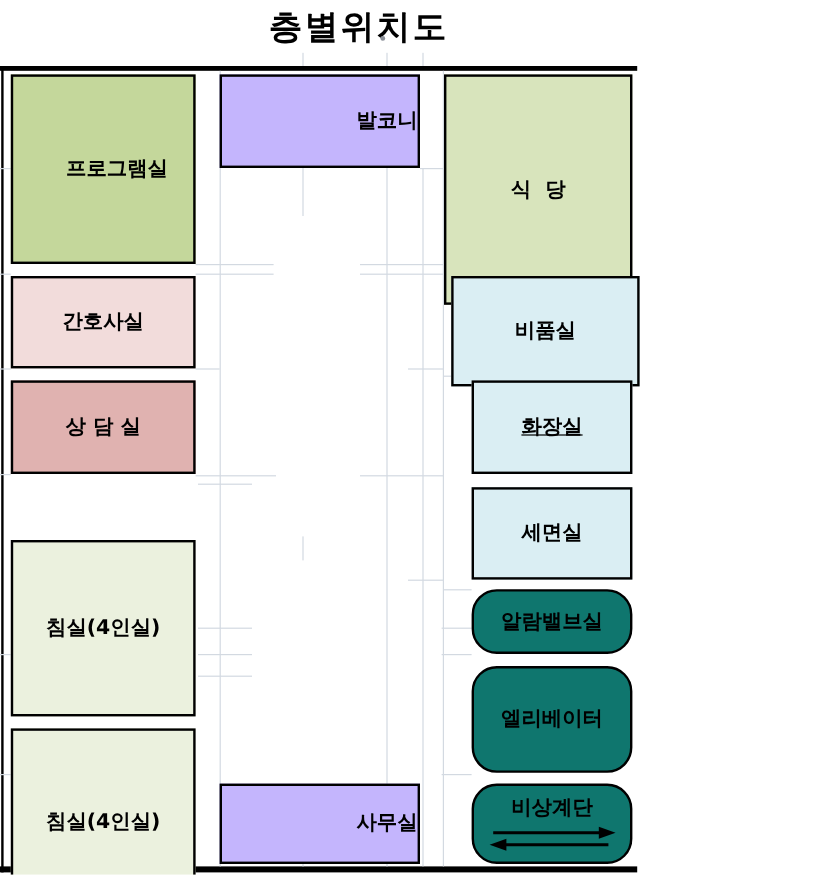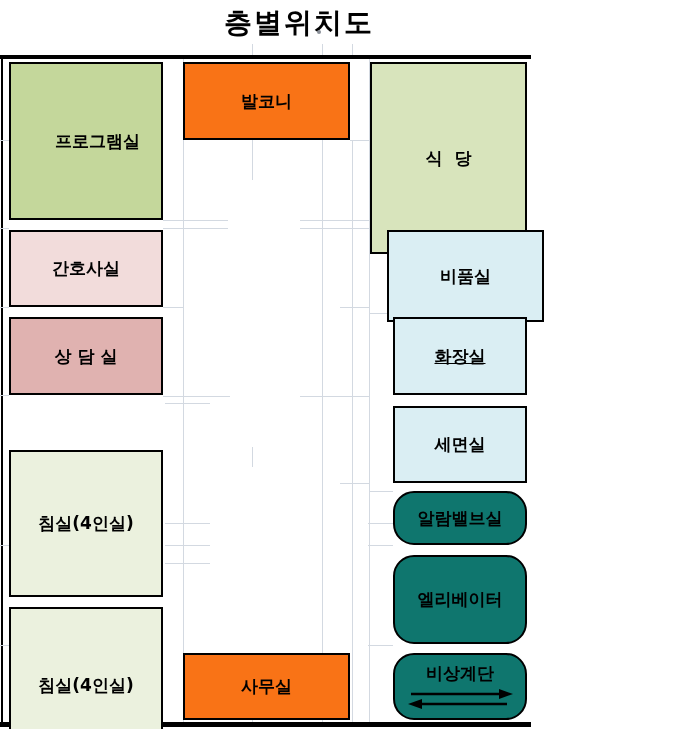--- a/index.html
+++ b/index.html
@@ -22,21 +22,21 @@
     position:absolute;box-sizing:border-box;border:2.5px solid #000;
     display:flex;flex-direction:column;align-items:center;justify-content:center;
     font-size:17px;font-weight:bold;color:#000;text-align:center;
     white-space:pre;line-height:1.35;
   }
   .fill-green1{background:#c4d79b;}
   .fill-green2{background:#d8e4bc;}
   .fill-green3{background:#ebf1de;margin-top:44px;}
   .fill-pink1{background:#f2dcdb;}
   .fill-pink2{background:#e0b2b0;}
-  .fill-blue1{background:#f97316;}
+  .fill-blue1{background:#c4b5fd;align-items:flex-end;}
   .fill-blue2{background:#daeef3;}
   .fill-purple{background:#0f766e;border-radius:21px;}
   .arrows{margin-top:2px;}
 </style>
 </head>
 <body>
 
 <div class="canvas">
 
   <div class="page-title">층별위치도</div>
@@ -102,21 +102,21 @@
   <div class="room fill-blue1" style="left:183px;top:62px;width:167px;height:78px;">
     <span>발코니</span>
   </div>
   <div class="room fill-blue1" style="left:183px;top:653px;width:167px;height:67px;">
     <span>사무실</span>
   </div>
 
   <div class="room fill-green2" style="left:370px;top:62px;width:157px;height:192px;">
     <span>식  당</span>
   </div>
-  <div class="room fill-blue2" style="left:387px;top:230px;width:157px;height:92px;">
+  <div class="room fill-blue2" style="left:376px;top:230px;width:157px;height:92px;">
     <span>비품실</span>
   </div>
   <div class="room fill-blue2" style="left:393px;top:317px;width:134px;height:78px;text-decoration:underline;">
     <span>화장실</span>
   </div>
   <div class="room fill-blue2" style="left:393px;top:406px;width:134px;height:77px;">
     <span>세면실</span>
   </div>
   <div class="room fill-purple" style="left:393px;top:491px;width:134px;height:54px;">
     <span>알람밸브실</span>

